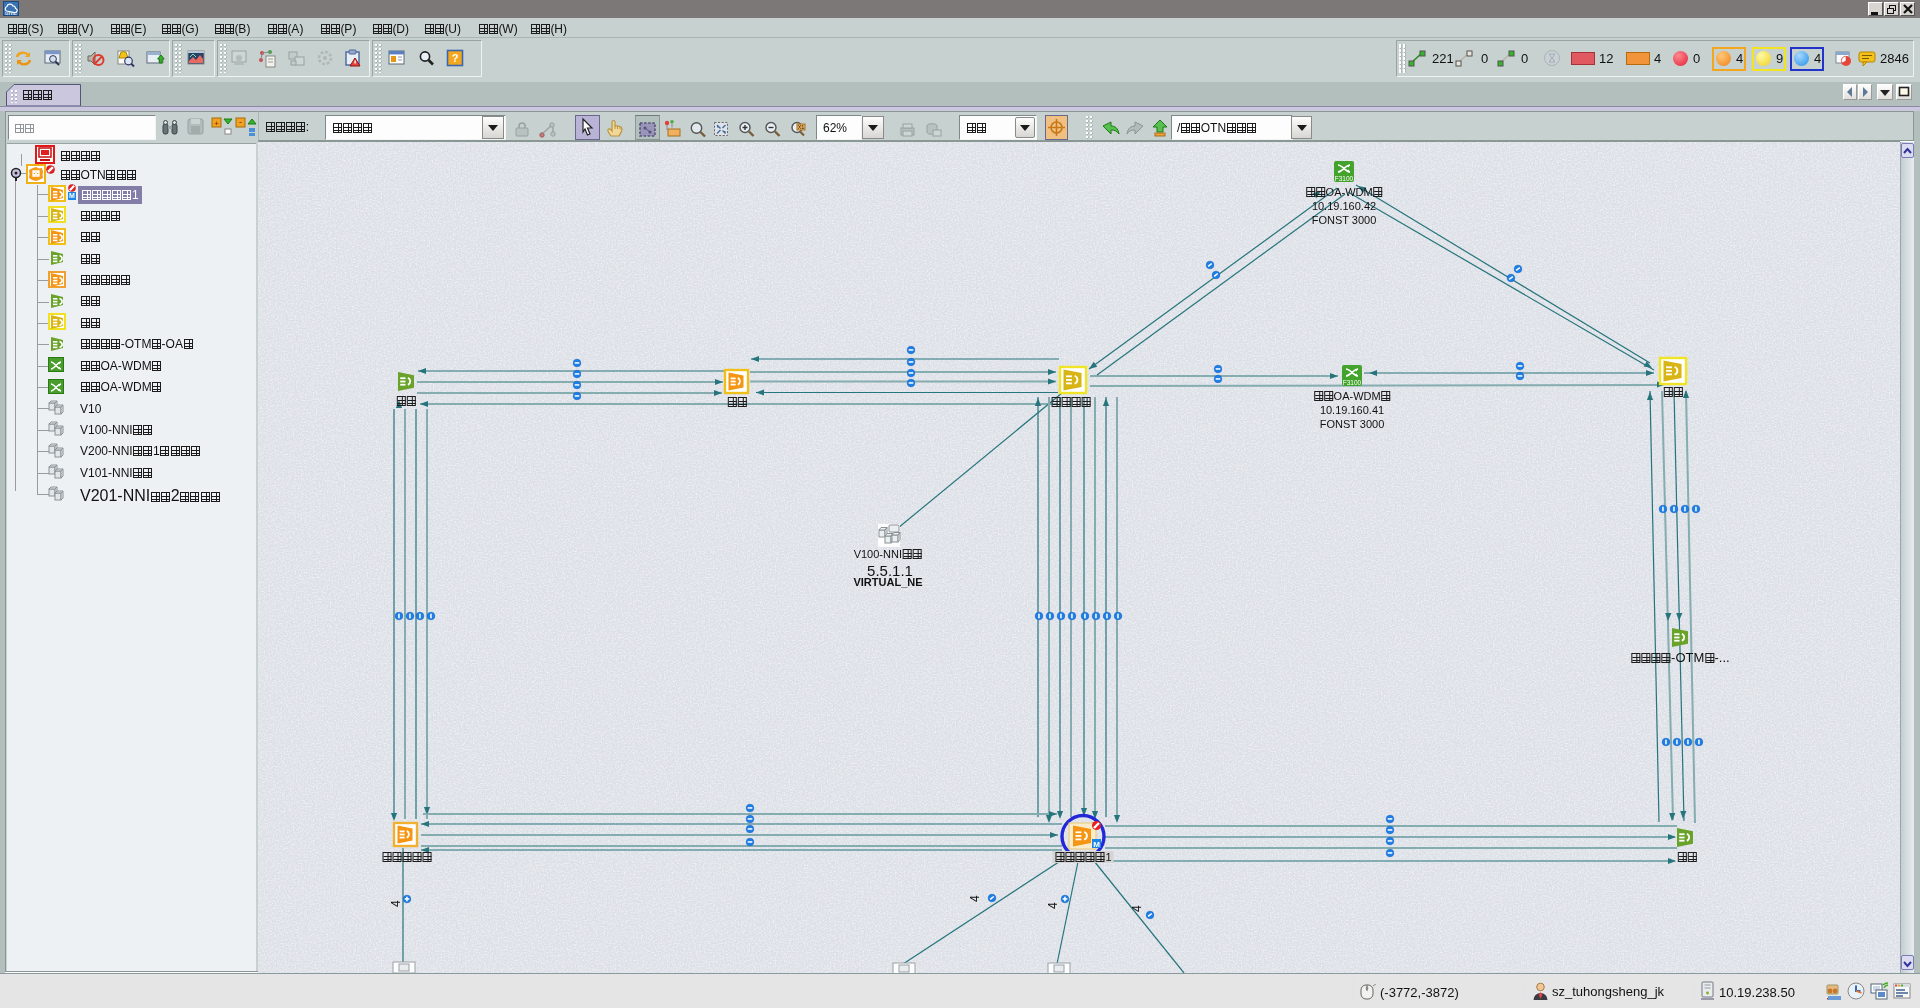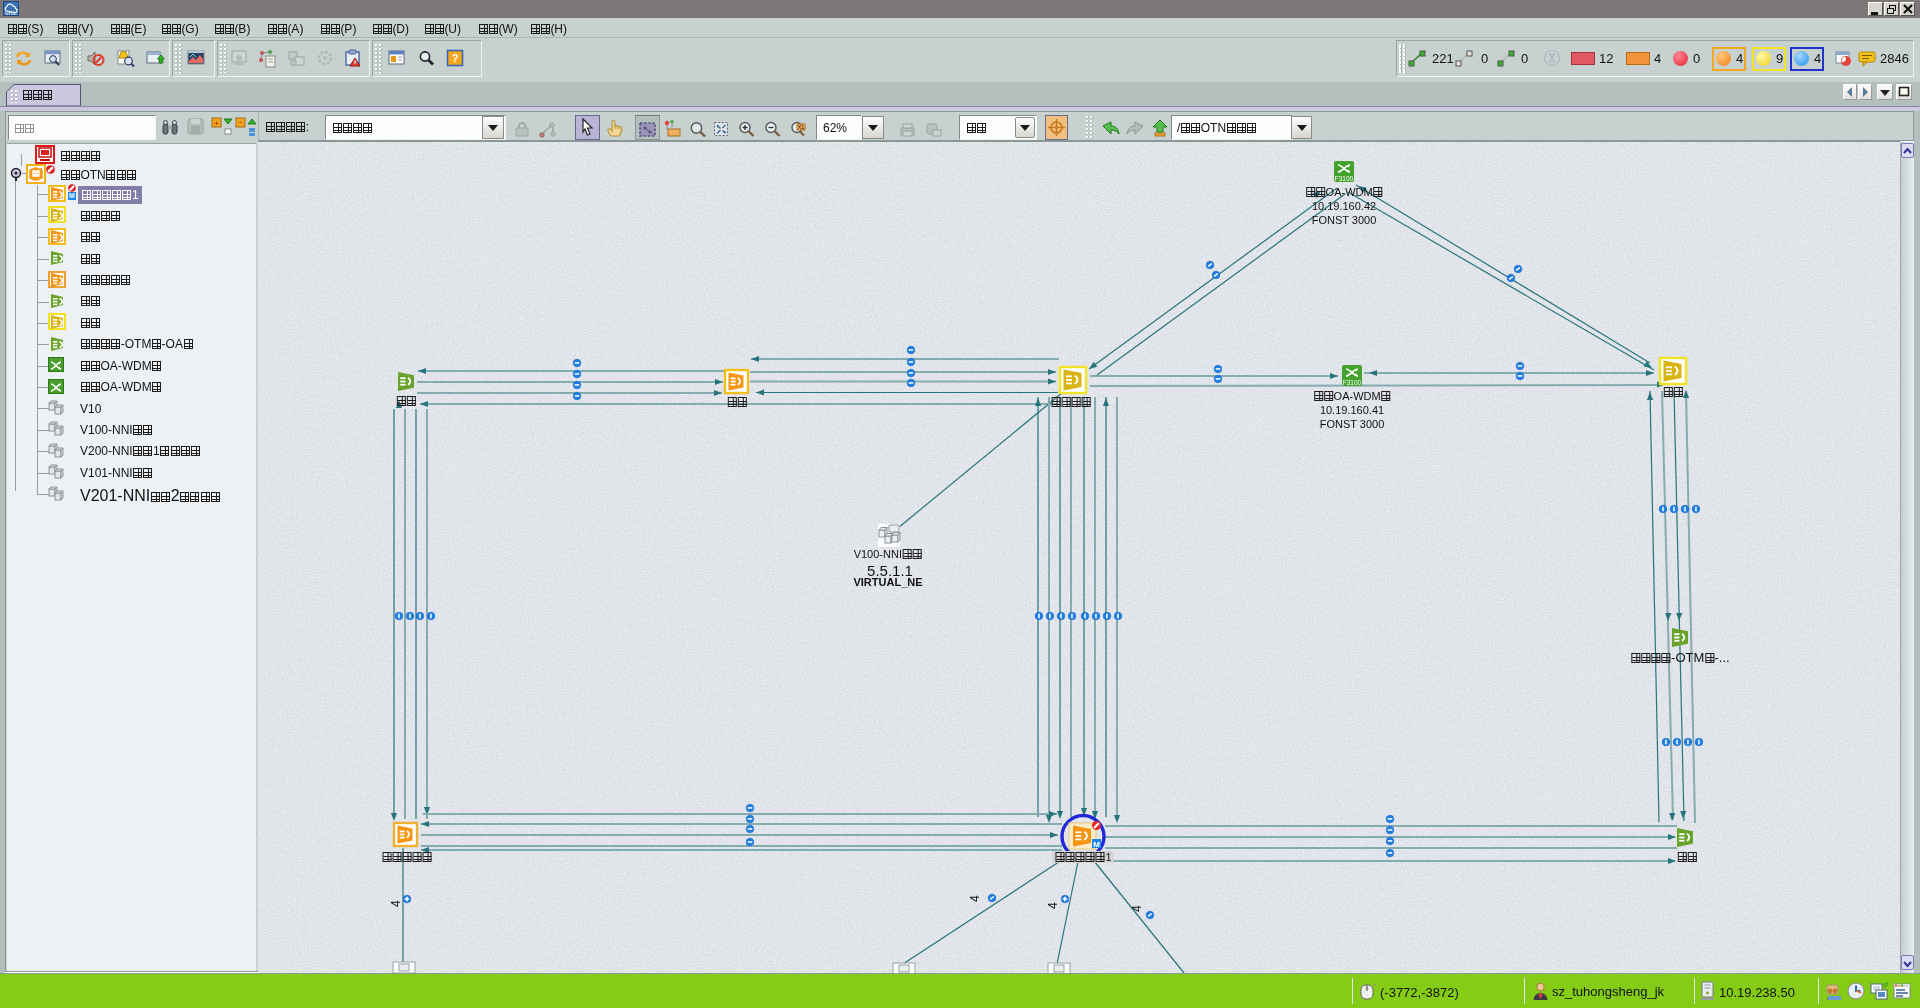--- a/index.html
+++ b/index.html
@@ -859,21 +859,21 @@
 </div>
 <div class="a" style="left:1900px;top:142px;width:14px;height:831px;background:linear-gradient(90deg,#c3ced2,#e8edf0);border-left:1px solid #9aa6a8;">
 <div class="a" style="left:0px;top:1px;width:13px;height:15px;background:#dcdcf0;border:1px solid #7a7ab8;border-radius:2px;"><svg width="11" height="13">
         <path d="M2 8 L5.5 4 L9 8" stroke="#33339a" stroke-width="2" fill="none"></path>
       </svg></div>
 <div class="a" style="left:0px;top:813px;width:13px;height:15px;background:#dcdcf0;border:1px solid #7a7ab8;border-radius:2px;"><svg width="11" height="13">
         <path d="M2 5 L5.5 9 L9 5" stroke="#33339a" stroke-width="2" fill="none"></path>
       </svg></div>
 </div>
 <div class="a" style="left:1914px;top:111px;width:6px;height:862px;background:#b3bfbd;"></div>
-<div class="a" style="left:0;top:973px;width:1920px;height:35px;background:#84cc16;border-top:1px solid #8b9a9c;">
+<div class="a" style="left:0;top:973px;width:1920px;height:35px;background:#e5e5e5;border-top:1px solid #8b9a9c;">
 <div class="a" style="left:1352px;top:4px;width:1px;height:26px;background:#93a1a3;border-right:1px solid #dde5e6;"></div>
 <div class="a" style="left:1524px;top:4px;width:1px;height:26px;background:#93a1a3;border-right:1px solid #dde5e6;"></div>
 <div class="a" style="left:1694px;top:4px;width:1px;height:26px;background:#93a1a3;border-right:1px solid #dde5e6;"></div>
 <div class="a" style="left:1818px;top:4px;width:1px;height:26px;background:#93a1a3;border-right:1px solid #dde5e6;"></div>
 <svg class="a" style="left:1360px;top:8px" width="16" height="18">
       <rect x="1" y="3" width="12" height="14" rx="5" fill="#f2f2f0" stroke="#666"></rect>
       <line x1="7" y1="3" x2="7" y2="9" stroke="#666"></line>
       <rect x="5.8" y="4.5" width="2.4" height="3.5" rx="1" fill="#888"></rect>
       <path d="M13 4 c2-2 3-1 4-2" stroke="#888" fill="none"></path>
     </svg>

